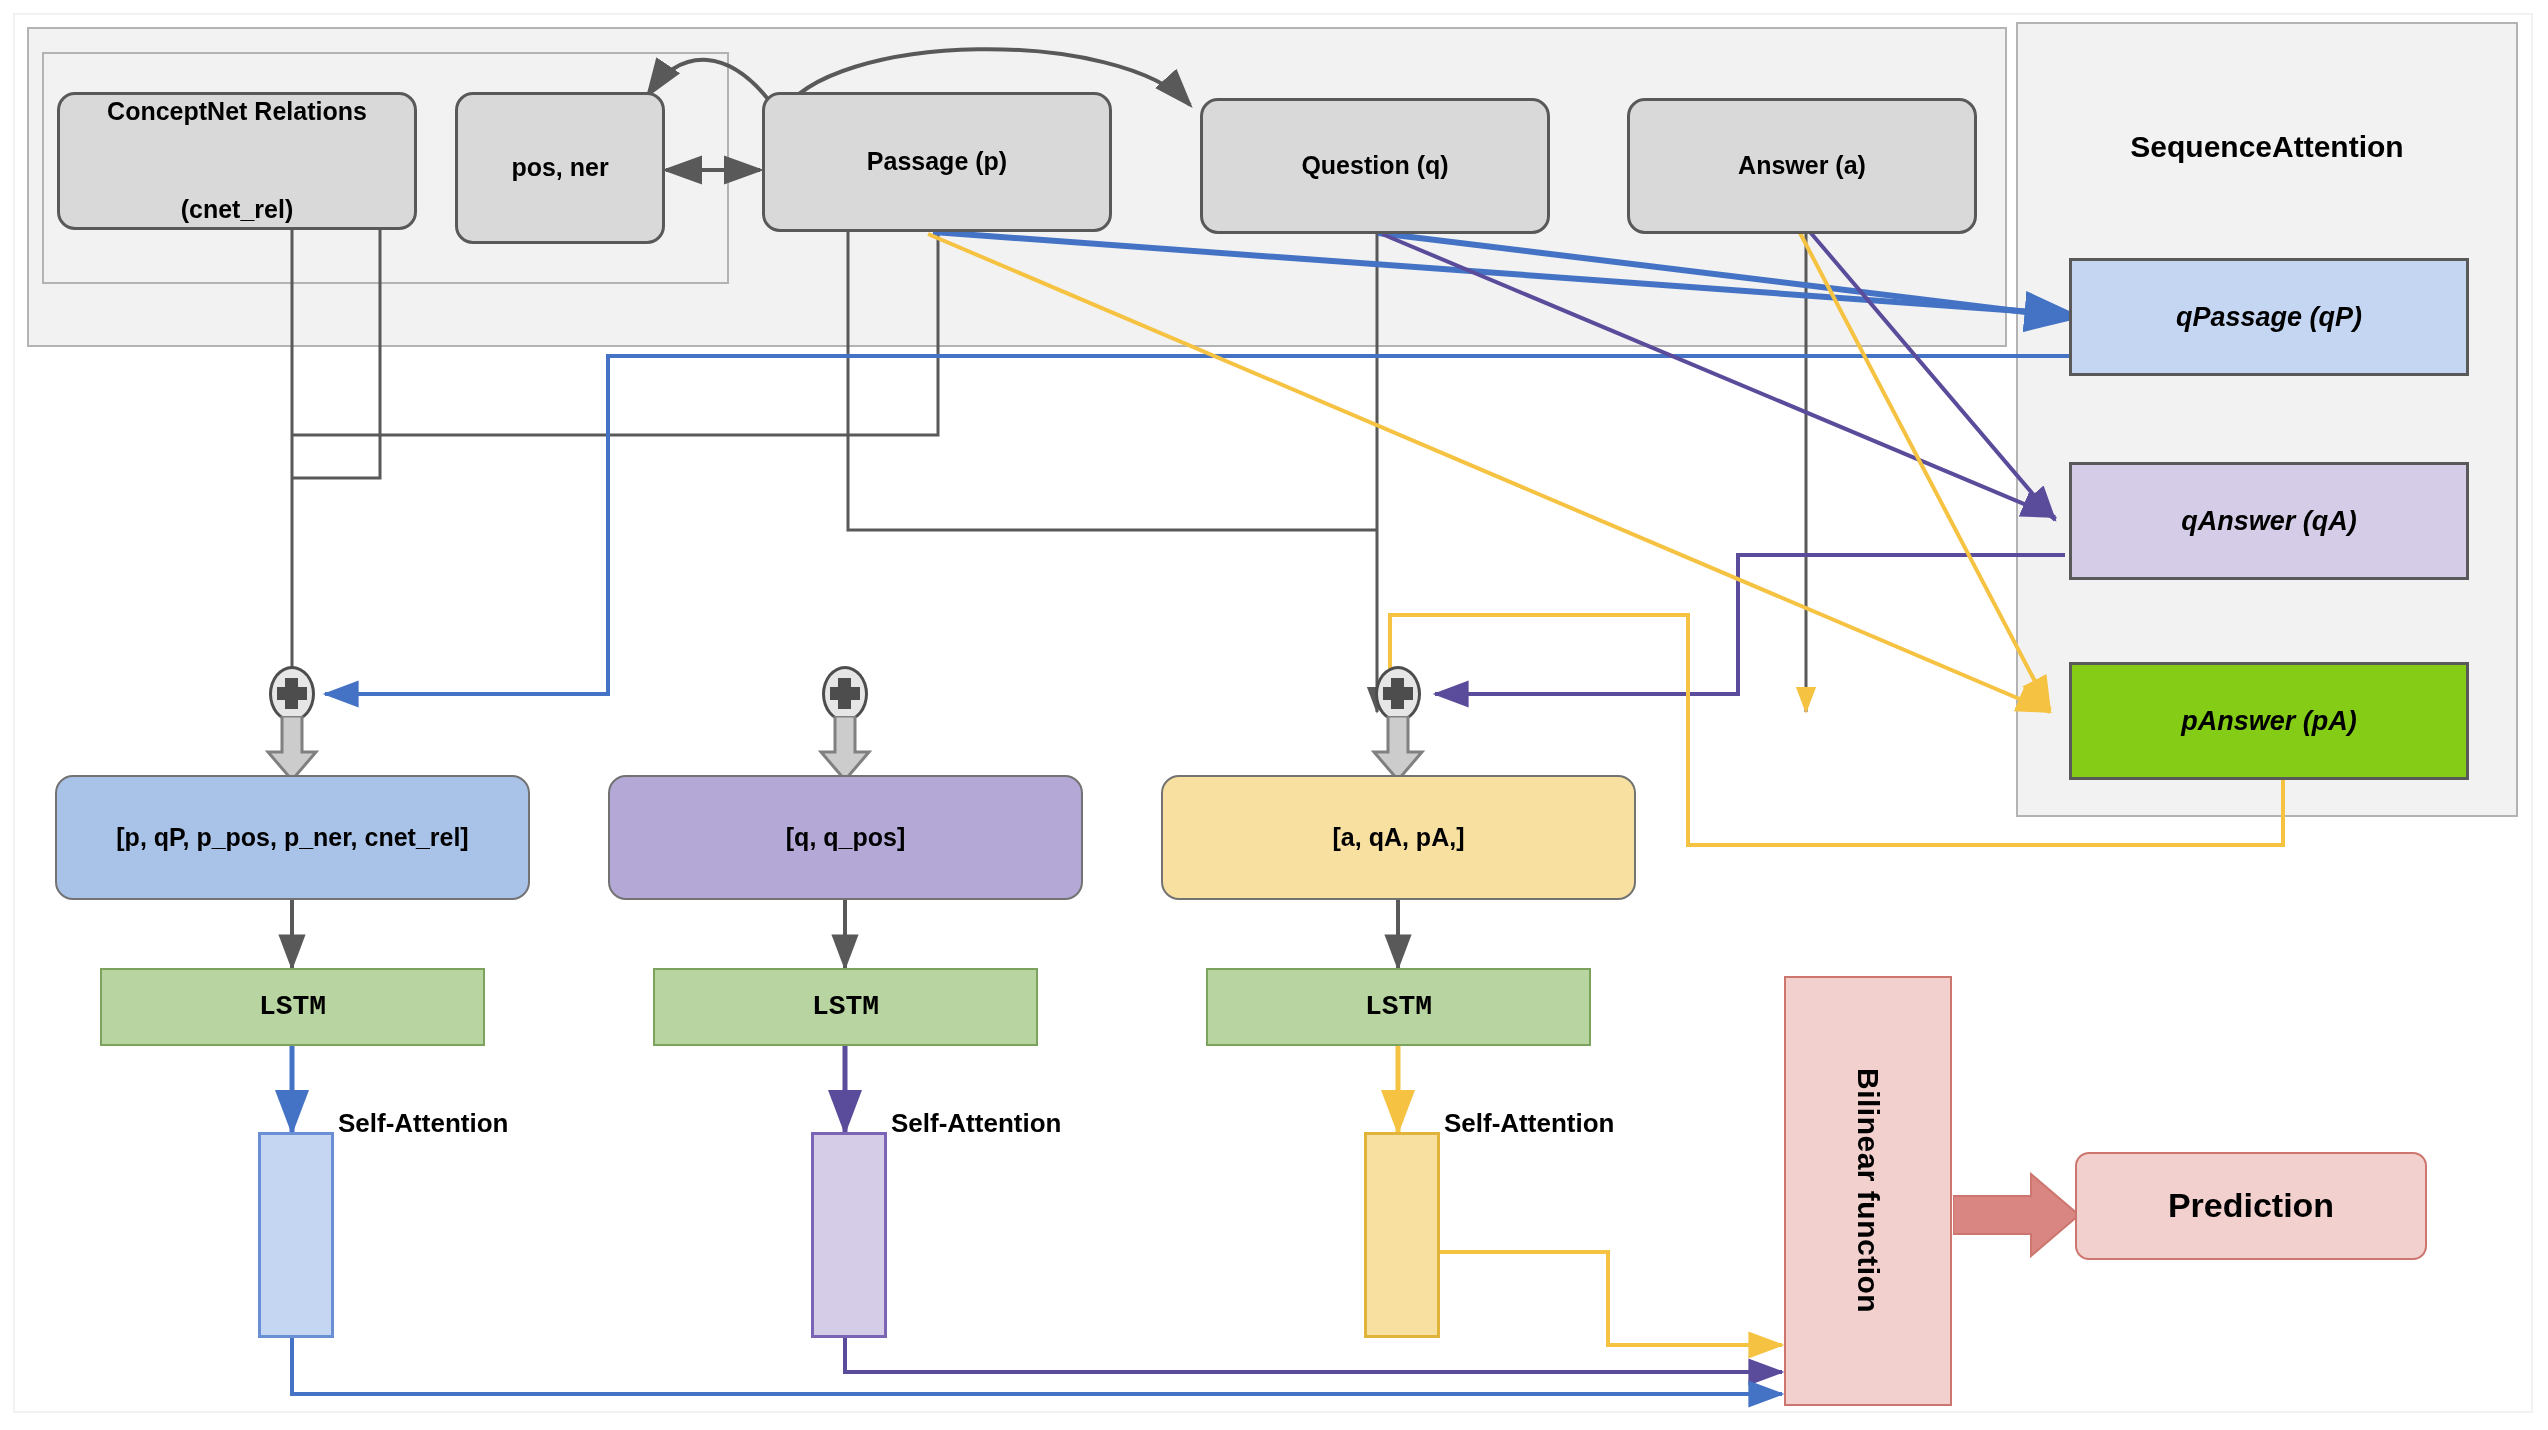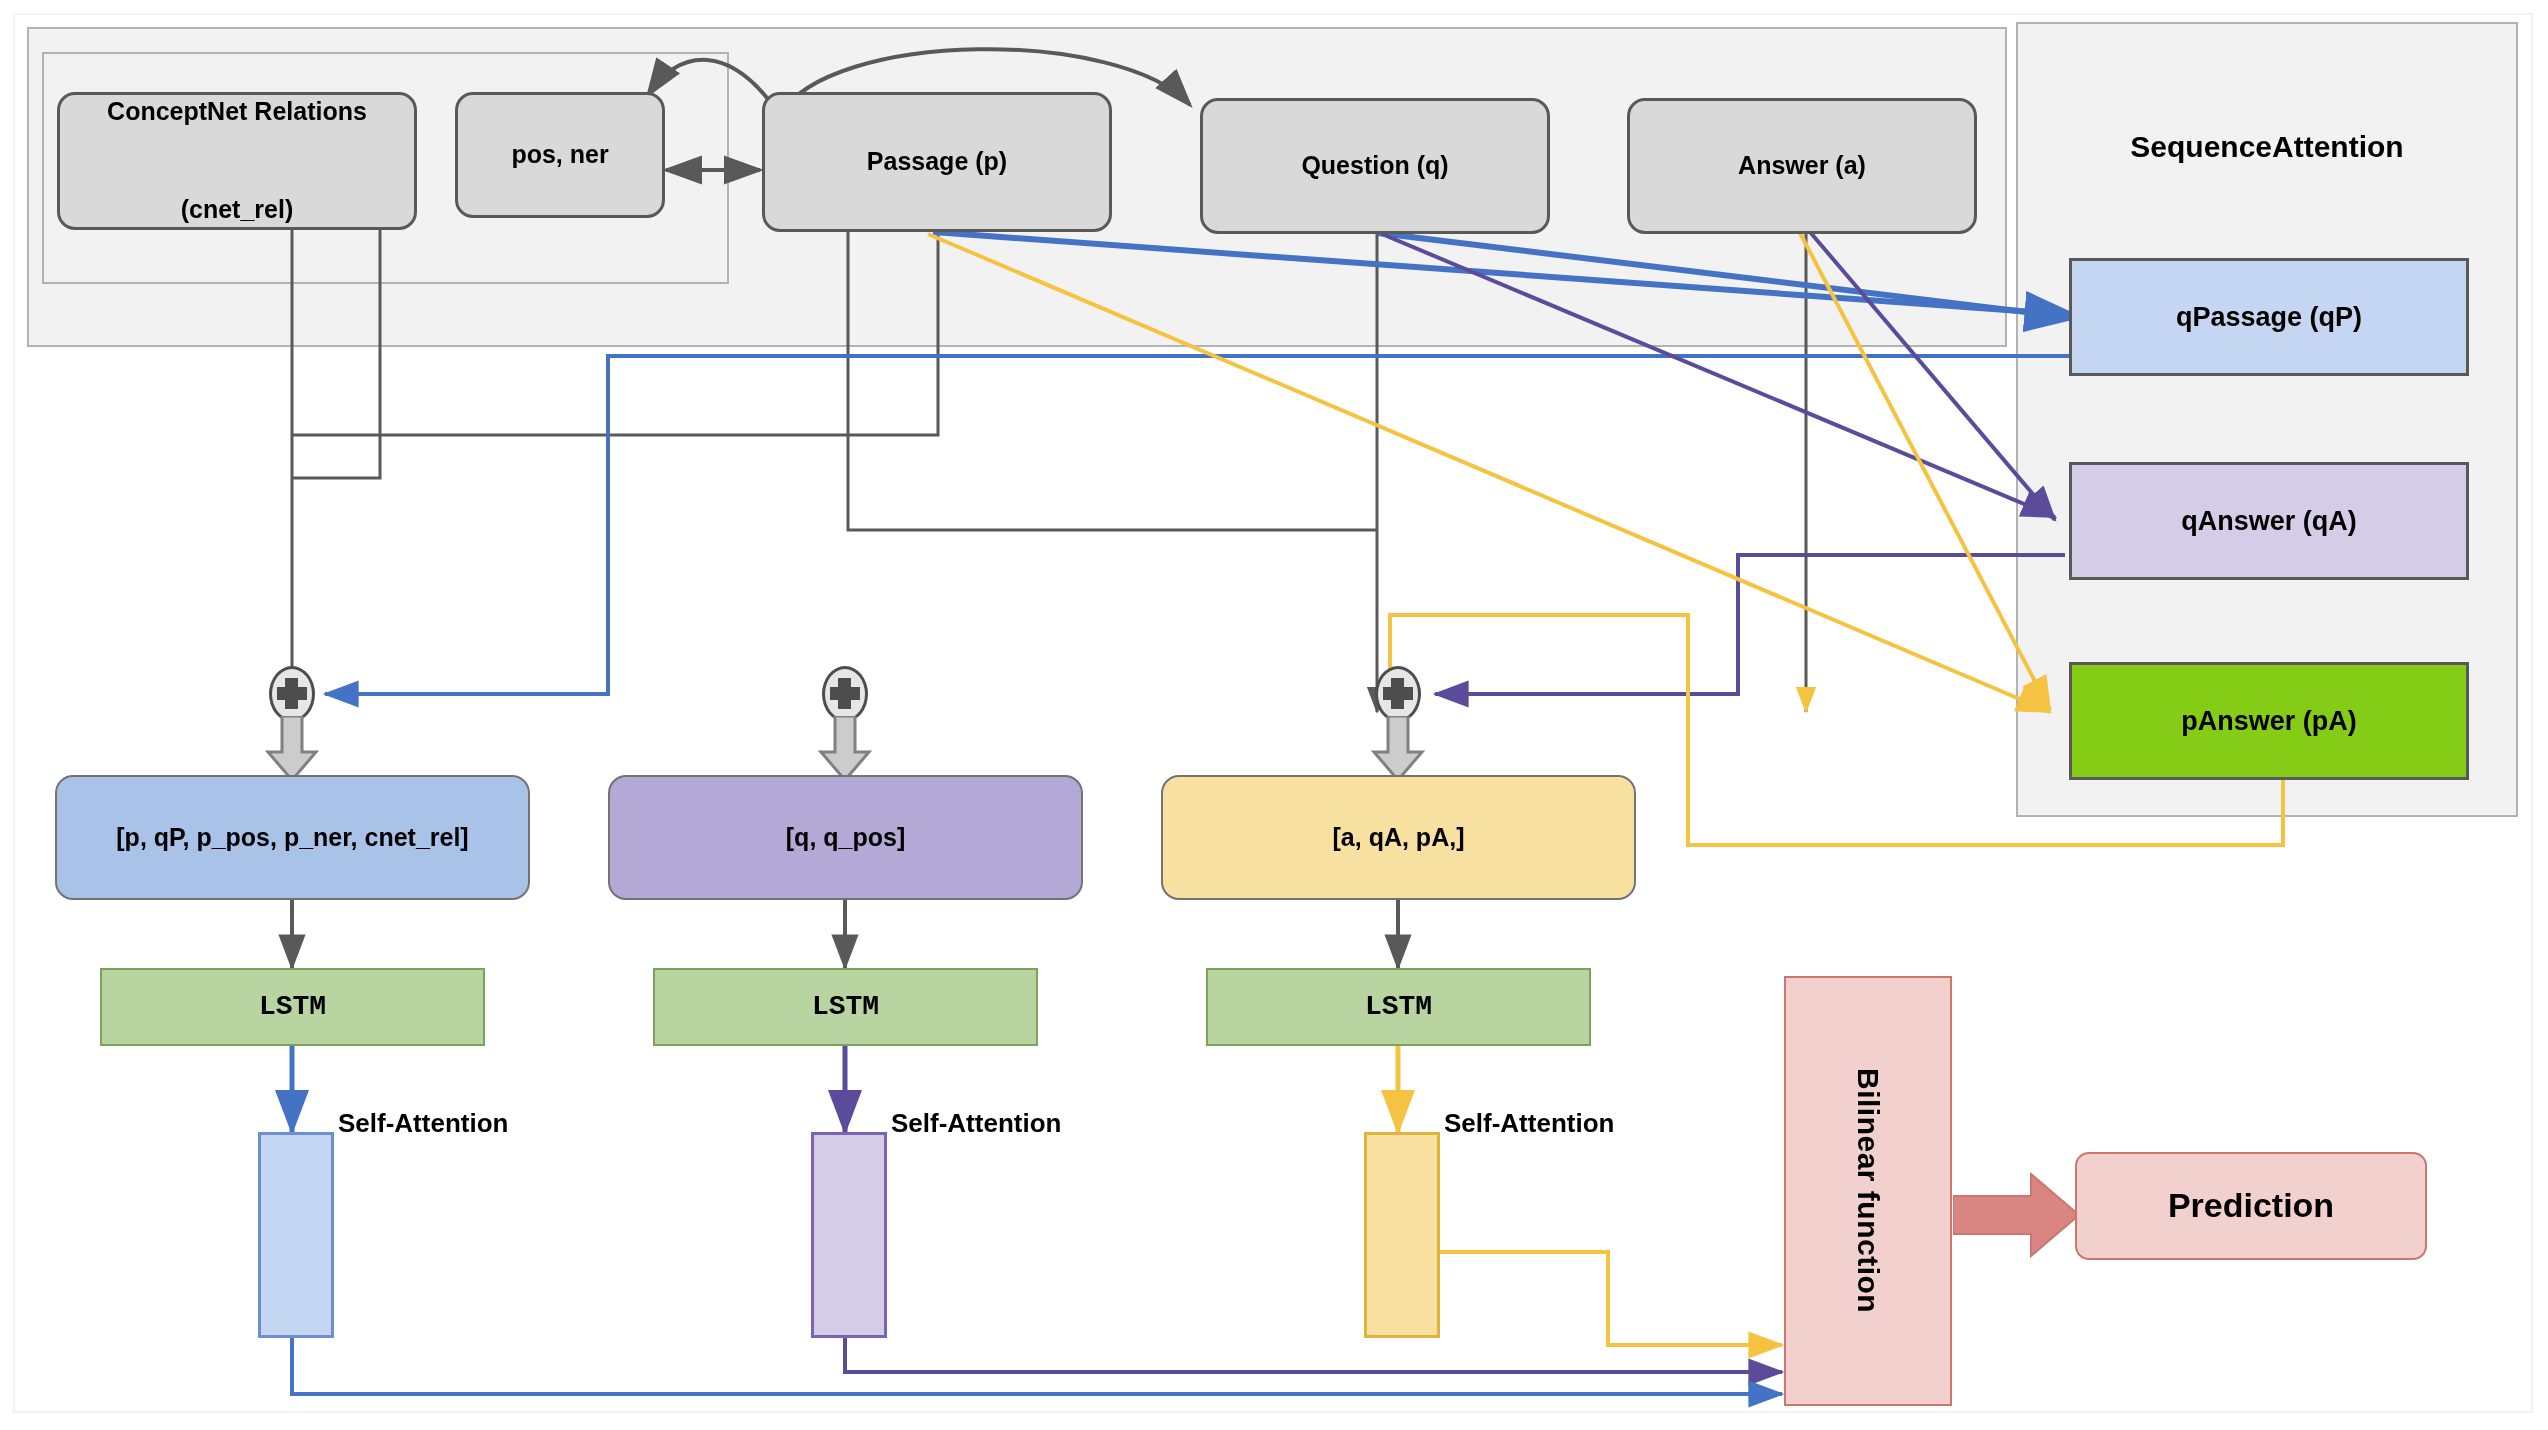--- a/index.html
+++ b/index.html
@@ -12,21 +12,21 @@
               border:2px solid #f2f2f2;background:#ffffff;box-sizing:border-box;}
   .group-box{position:absolute;background:#f2f2f2;border:2px solid #b3b3b3;box-sizing:border-box;}
 
   
   .node{position:absolute;box-sizing:border-box;display:flex;align-items:center;
         justify-content:center;text-align:center;font-weight:bold;color:#000000;
         line-height:1.35;gap:28px;}
   .rrect{border:3px solid #595959;border-radius:18px;}
   .srect{border:3px solid #595959;}
   .input-node{background:#d9d9d9;font-size:25px;}
-  .att-node{font-size:27px;border:3px solid #595959;}
+  .att-node{font-size:27px;border:3px solid #595959;font-style:italic;}
   .concat-node{font-size:25px;border:2px solid #737373;border-radius:18px;}
   .lstm-node{font-size:28px;border:2px solid #7ba35e;font-family:Liberation Mono, monospace;}
   .sa-bar{border:3px solid;}
   .bilinear-node{border:2px solid #cd7670;background:#f2d0ce;}
   .bilinear-node span{writing-mode:vertical-rl;font-size:30px;font-weight:bold;letter-spacing:.5px;}
   .prediction-node{border:2px solid #cd7670;background:#f2d0ce;border-radius:14px;font-size:34px;}
 
   .group-title{position:absolute;font-size:30px;font-weight:bold;color:#000;}
   .sa-label{position:absolute;font-size:26px;font-weight:bold;color:#000;white-space:nowrap;}
 
@@ -121,21 +121,21 @@
     <path d="M 845,1330 L 845,1372 L 1782,1372" fill="none" stroke="#5b4b9b" stroke-width="4" marker-end="url(#ah-purple)"></path>
     <path d="M 292,1330 L 292,1394 L 1782,1394" fill="none" stroke="#4472c4" stroke-width="4" marker-end="url(#ah-blue)"></path>
   </svg>
 
   <div class="node rrect input-node" style="left:57px;top:92px;width:360px;height:138px;flex-direction:column;">
     <div>ConceptNet Relations</div>
     <div style="height:22px"></div>
     <div>(cnet_rel)</div>
   </div>
 
-  <div class="node rrect input-node" style="left:455px;top:92px;width:210px;height:126px;">
+  <div class="node rrect input-node" style="left:455px;top:92px;width:210px;height:152px;">
     <span>pos, ner</span>
   </div>
 
   <div class="node rrect input-node" style="left:762px;top:92px;width:350px;height:140px;">
     <span>Passage (p)</span>
   </div>
 
   <div class="node rrect input-node" style="left:1200px;top:98px;width:350px;height:136px;align-items:center;">
     <span>Question (q)</span>
   </div>

